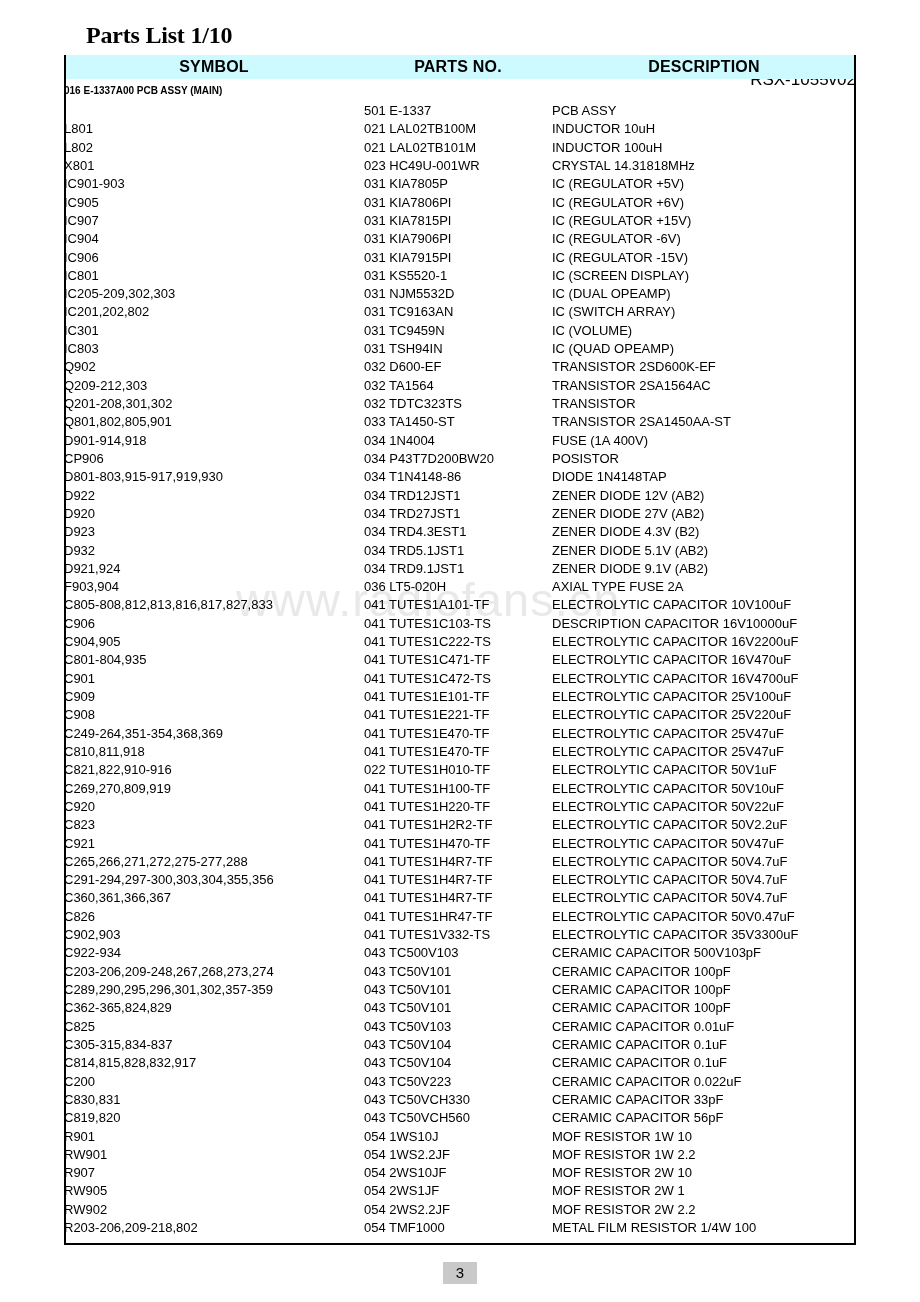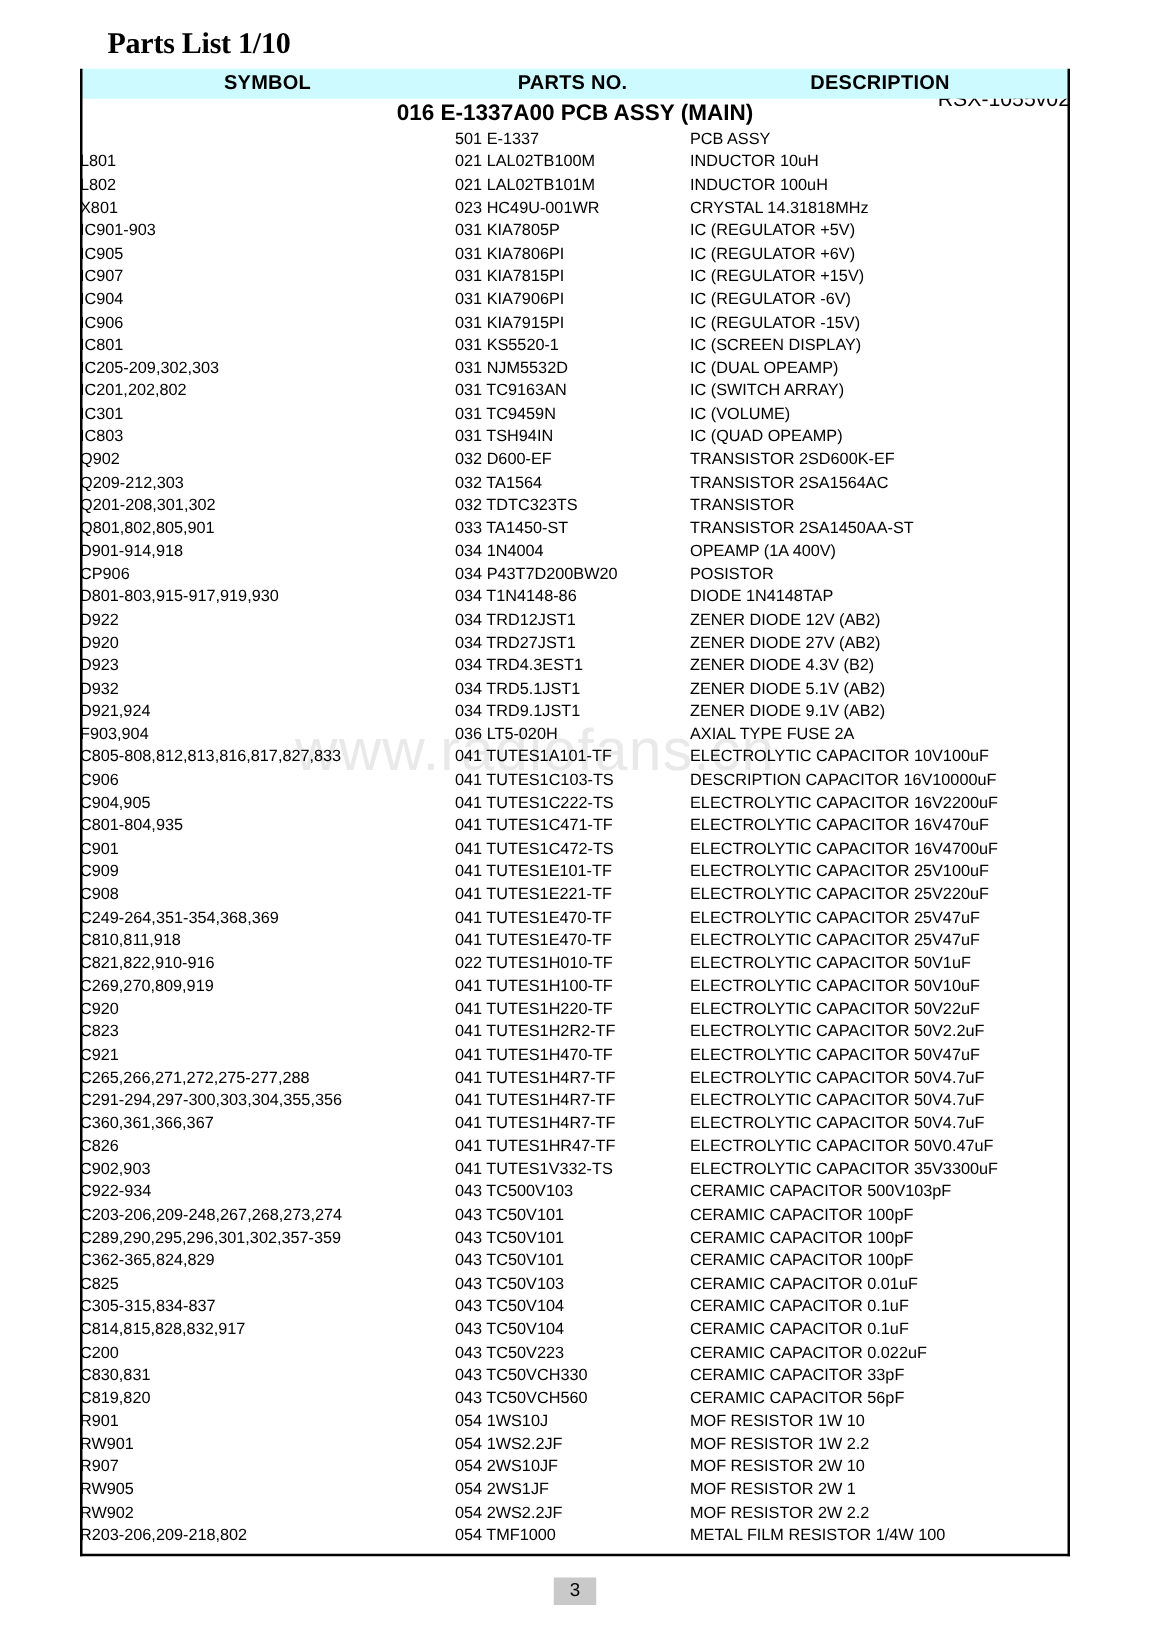--- a/index.html
+++ b/index.html
@@ -97,23 +97,23 @@
     padding: 0;
     text-align: center;
     vertical-align: middle;
   }
   .hdr-row th.c-sym { width: 300px; }
   .hdr-row th.c-part { width: 188px; }
   .hdr-row th.c-desc { width: 304px; }
 
   .section-row td {
     height: 23px;
-    font-size: 18px;
+    font-size: 10px;
     font-weight: bold;
-    text-align: center;
+    text-align: left;
     vertical-align: middle;
     padding: 0;
     margin-left: 28px;
   }
 
   tr.data-row td {
     height: 18.32px;
     line-height: 18.32px;
     font-size: 13px;
     padding: 0;
@@ -273,21 +273,21 @@
             <td class="cell-desc">TRANSISTOR</td>
           </tr>
           <tr class="data-row">
             <td class="cell-sym">Q801,802,805,901</td>
             <td class="cell-part">033 TA1450-ST</td>
             <td class="cell-desc">TRANSISTOR 2SA1450AA-ST</td>
           </tr>
           <tr class="data-row">
             <td class="cell-sym">D901-914,918</td>
             <td class="cell-part">034 1N4004</td>
-            <td class="cell-desc">OPEAMP (1A 400V)</td>
+            <td class="cell-desc">FUSE (1A 400V)</td>
           </tr>
           <tr class="data-row">
             <td class="cell-sym">CP906</td>
             <td class="cell-part">034 P43T7D200BW20</td>
             <td class="cell-desc">POSISTOR</td>
           </tr>
           <tr class="data-row">
             <td class="cell-sym">D801-803,915-917,919,930</td>
             <td class="cell-part">034 T1N4148-86</td>
             <td class="cell-desc">DIODE 1N4148TAP</td>

